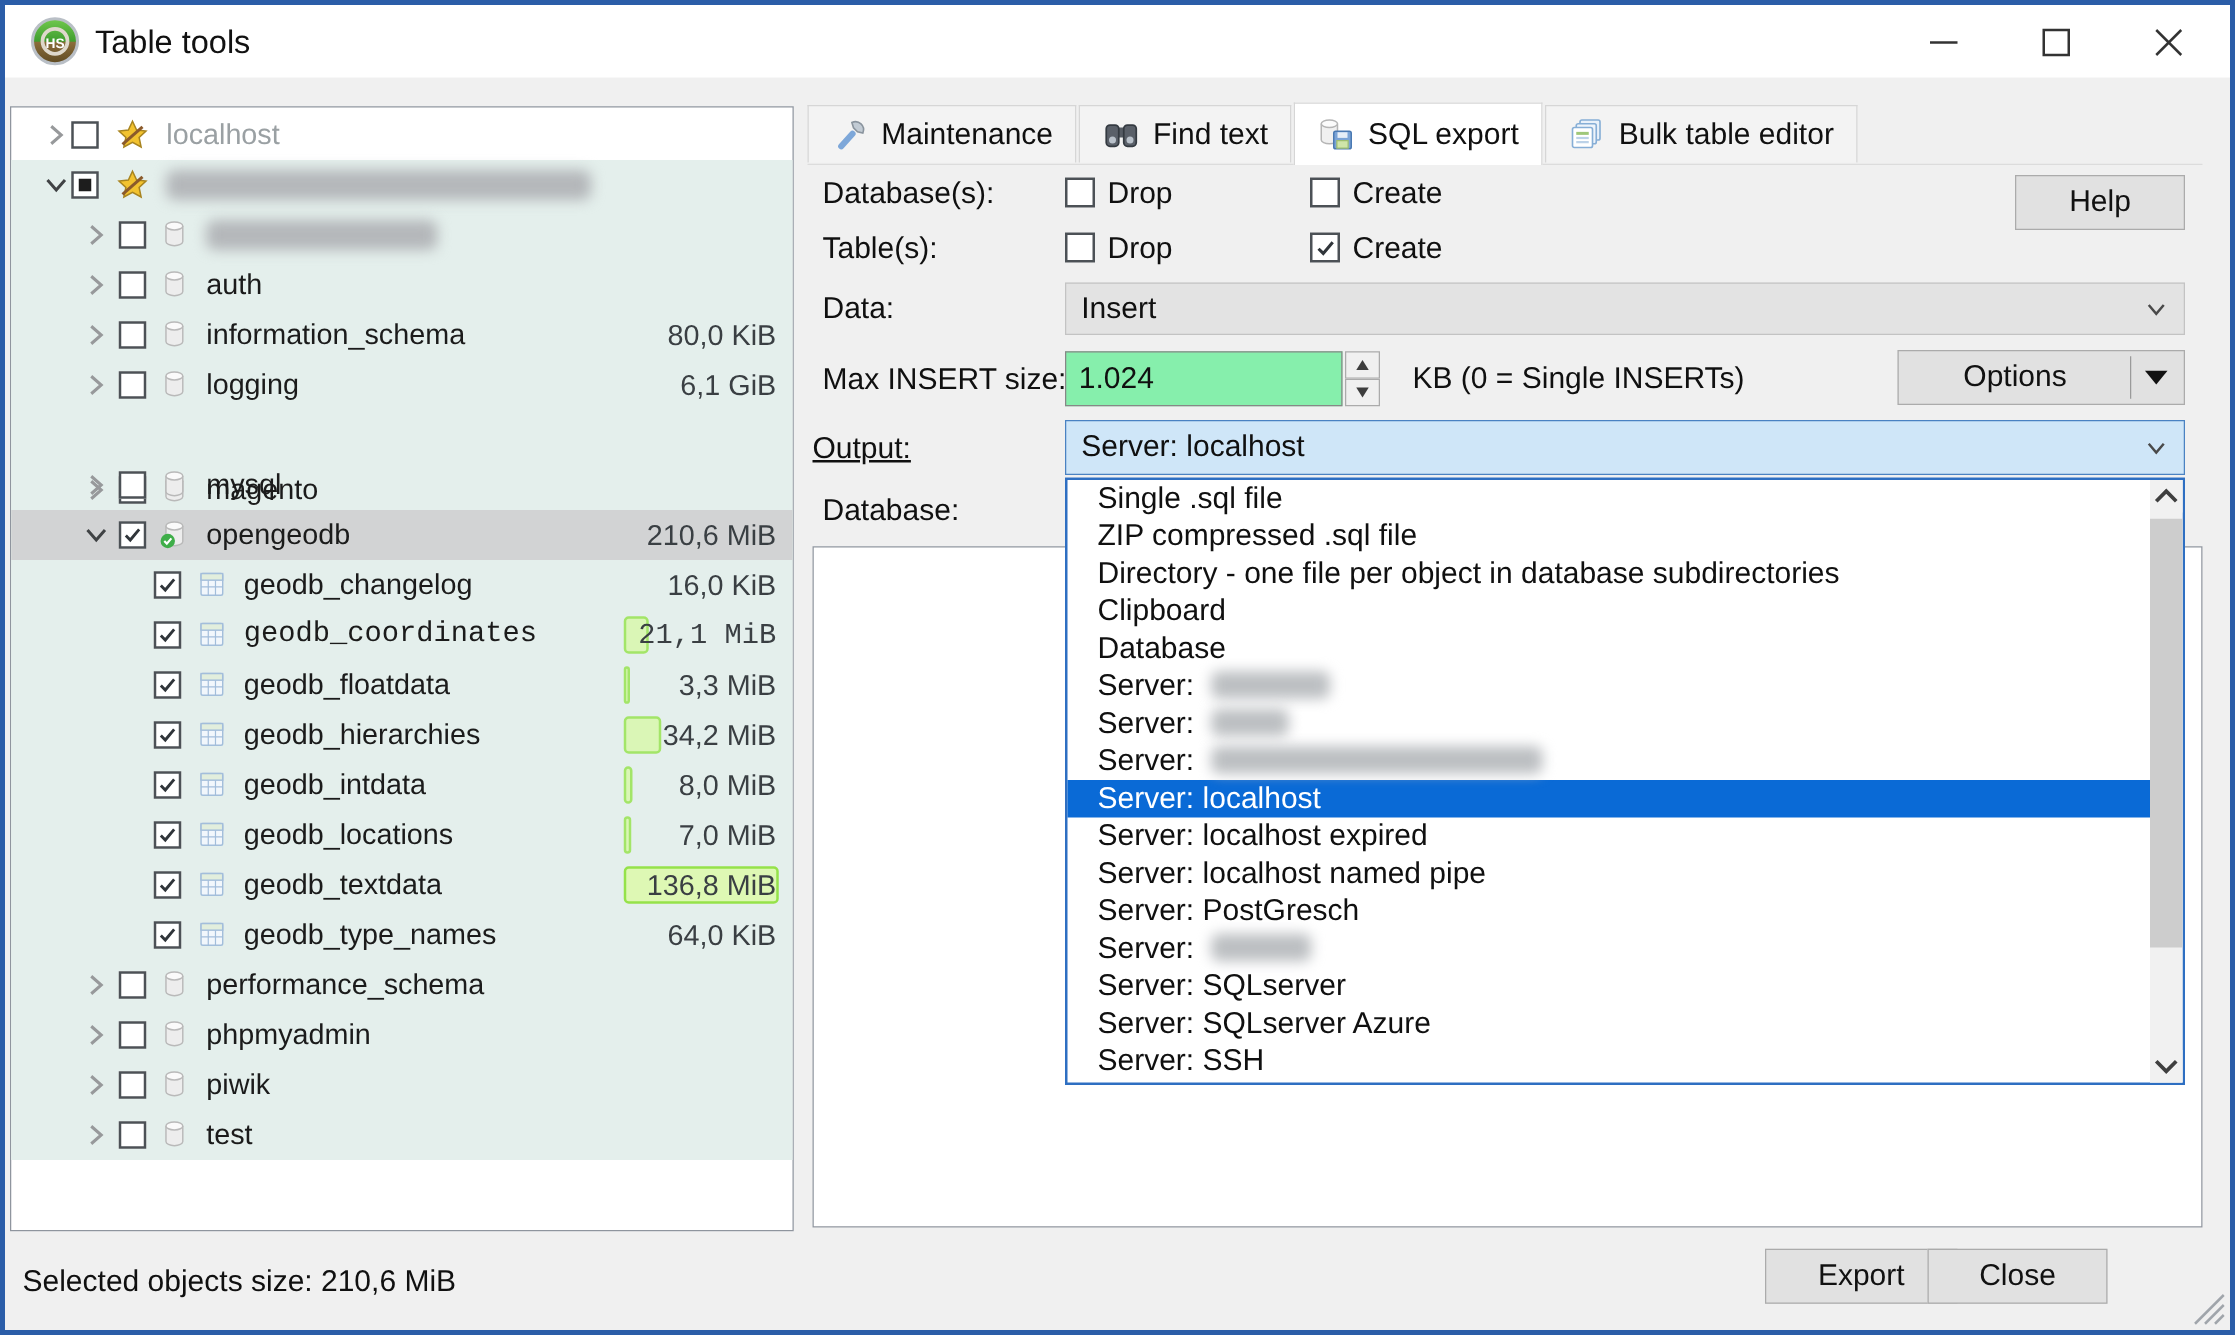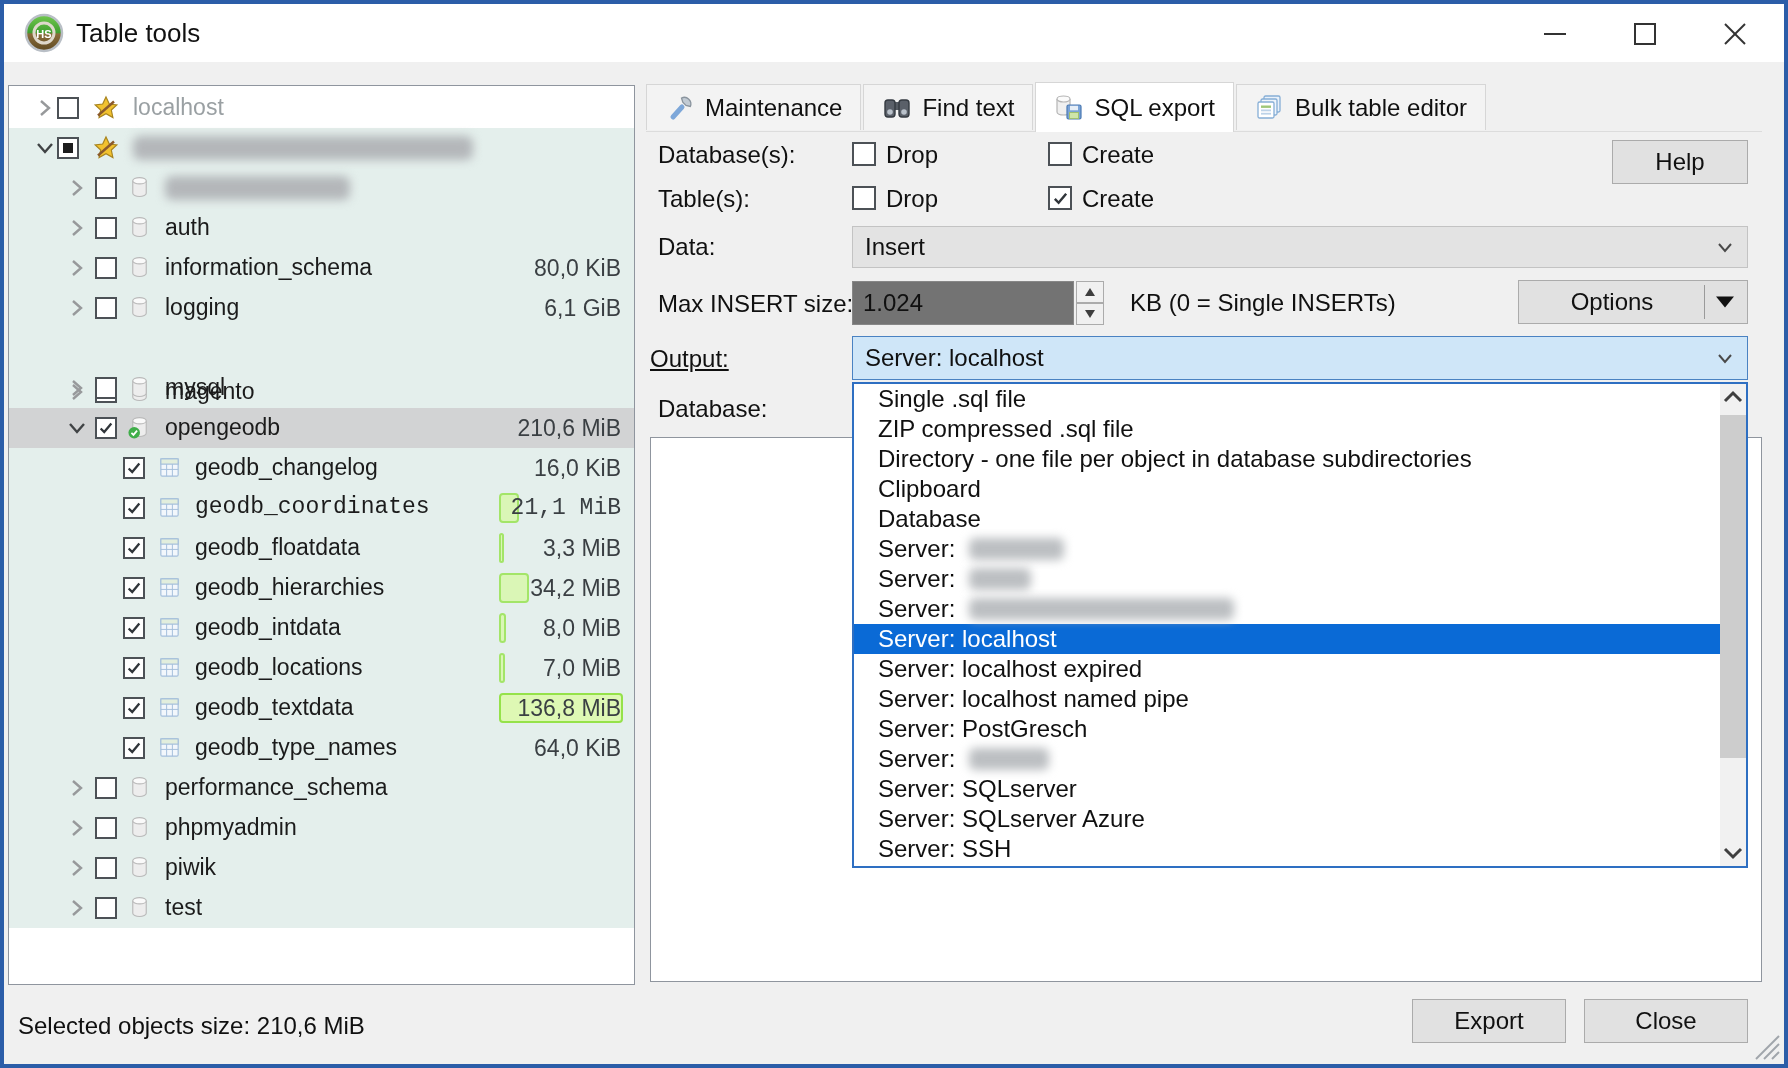--- a/index.html
+++ b/index.html
@@ -41,21 +41,21 @@
   
   .form-label { position:absolute; font-size:24px; color:#101010; white-space:nowrap; }
   .fcb { position:absolute; width:24px; height:24px; background:#fff; border:2px solid #4c5156; display:flex; align-items:center; justify-content:center; }
   .fcb-label { position:absolute; font-size:24px; color:#101010; }
   .btn { position:absolute; background:#e1e1e1; border:1px solid #ababab; font-size:24px; color:#111; display:flex; align-items:center; justify-content:center; }
   .combo { position:absolute; left:852px; width:896px; font-size:24px; color:#101010; display:flex; align-items:center; }
   .combo .val { padding-left:12px; white-space:nowrap; }
   .combo .chev { position:absolute; right:10px; top:50%; transform:translateY(-50%); width:24px; height:24px; }
   .combo.gray { background:#e3e3e3; border:1px solid #c3c3c3; }
   .combo.focus { background:#cfe6f8; border:1px solid #4a82c2; }
-  .txt-input { position:absolute; left:852px; top:281px; width:222px; height:44px; background:#737373; border:1px solid #878787; font-size:24px; font-family:"Liberation Sans",sans-serif; padding-left:10px; color:#101010; }
+  .txt-input { position:absolute; left:852px; top:281px; width:222px; height:44px; background:#86efac; border:1px solid #878787; font-size:24px; font-family:"Liberation Sans",sans-serif; padding-left:10px; color:#101010; }
   .spinner { position:absolute; left:1076px; top:281px; width:28px; height:44px; }
   .spin-btn { width:28px; height:22px; background:#f0f0f0; border:1px solid #ababab; display:flex; align-items:center; justify-content:center; }
   .suffix { position:absolute; left:1130px; top:289px; font-size:24px; color:#101010; white-space:nowrap; }
   .split-sep { position:absolute; right:42px; top:4px; bottom:4px; width:1px; background:#9a9a9a; }
   .split-arrow { position:absolute; right:13px; top:50%; transform:translateY(-50%); width:0; height:0; border-left:9px solid transparent; border-right:9px solid transparent; border-top:11px solid #111; }
   .white-box { position:absolute; left:650px; top:437px; width:1112px; height:545px; background:#fff; border:1px solid #8f959e; }
 
   
   .dropdown { position:absolute; left:852px; top:382px; width:896px; height:486px; background:#fff; border:2px solid #2e6fc2; z-index:10; }
   .dd-items { position:absolute; left:0; top:0; right:26px; }
@@ -552,21 +552,21 @@
             <polyline points="2,3 10,11 18,3" fill="none" stroke="#3f3f3f" stroke-width="3"></polyline>
           </svg>
       </span>
     </div>
   </div>
 
   <span class="status">Selected objects size: 210,6 MiB</span>
   <div class="btn" style="left:1412px; top:999px; width:154px; height:44px;">
     <span>Export</span>
   </div>
-  <div class="btn" style="left:1584px; top:999px; width:164px; height:44px;">
+  <div class="btn" style="left:1542px; top:999px; width:144px; height:44px;">
     <span>Close</span>
   </div>
   <span class="grip">
     <svg width="28" height="28">
       <line x1="4" y1="27" x2="27" y2="4" stroke="#a0a5ab" stroke-width="2"></line>
       <line x1="12" y1="27" x2="27" y2="12" stroke="#a0a5ab" stroke-width="2"></line>
       <line x1="20" y1="27" x2="27" y2="20" stroke="#a0a5ab" stroke-width="2"></line>
     </svg>
   </span>
 

